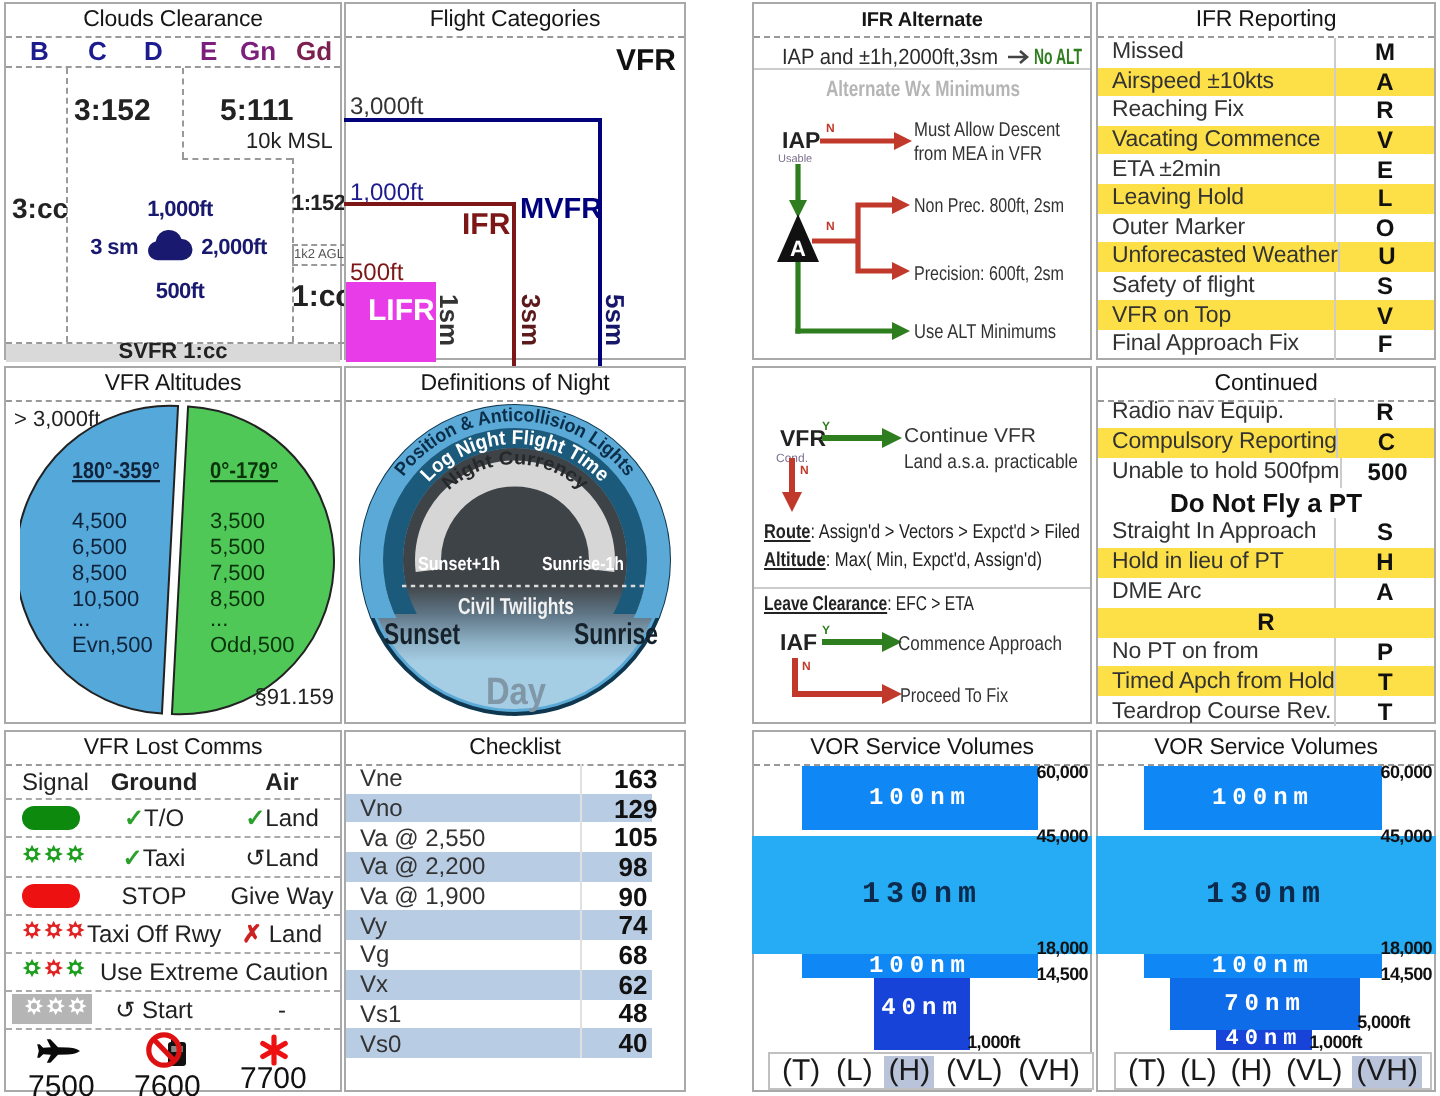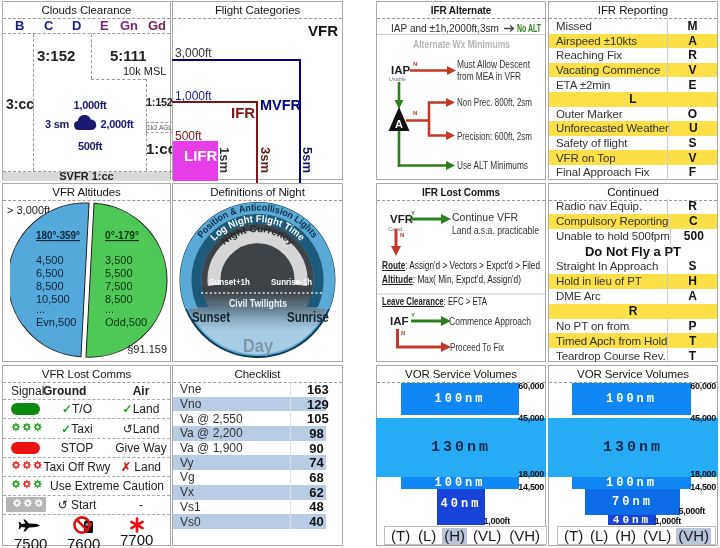--- a/index.html
+++ b/index.html
@@ -125,20 +125,21 @@
       </div>
     <div class="rrow yl">
         <div class="l">Vacating Commence</div>
         <div class="r">V</div>
       </div>
     <div class="rrow">
         <div class="l">ETA ±2min</div>
         <div class="r">E</div>
       </div>
     <div class="rrow yl">
+        <div class="l">Leaving Hold</div>
         <div class="r">L</div>
       </div>
     <div class="rrow">
         <div class="l">Outer Marker</div>
         <div class="r">O</div>
       </div>
     <div class="rrow yl">
         <div class="l">Unforecasted Weather</div>
         <div class="r">U</div>
       </div>
@@ -227,21 +228,20 @@
     <text x="95" y="86" font-size="9.5" font-weight="bold" fill="#fff" textLength="41" lengthAdjust="spacingAndGlyphs">Sunrise-1h</text>
     <line x1="25" y1="94" x2="146" y2="94" stroke="#dcdcdc" stroke-width="1.3" stroke-dasharray="2.2 2.2"></line>
     <text x="53" y="108" font-size="11.5" font-weight="bold" fill="#f2f2f2" textLength="58" lengthAdjust="spacingAndGlyphs">Civil Twilights</text>
     <text x="16" y="123" font-size="15" font-weight="bold" fill="#16222b" textLength="38" lengthAdjust="spacingAndGlyphs">Sunset</text>
     <text x="111" y="123" font-size="15" font-weight="bold" fill="#16222b" textLength="42" lengthAdjust="spacingAndGlyphs">Sunrise</text>
     <text x="67" y="153" font-size="19" font-weight="bold" fill="#7f97a6" textLength="30" lengthAdjust="spacingAndGlyphs">Day</text>
   </svg>
 </div>
 
 <div class="p" id="p7" style="left:376px;top:183px;width:170px;height:179px;">
-  <div class="t tb">IFR Lost Comms</div>
   <svg class="abs" style="left:0;top:17px;" width="168" height="160" viewBox="0 0 168 160">
     <text x="13" y="22" font-size="11.5" fill="#222" font-weight="bold">VFR</text>
     <text x="11" y="30" font-size="6" fill="#7c6f8f">Cond.</text>
     <text x="34" y="14" font-size="6" fill="#2e7d1e" font-weight="bold">Y</text>
     <line x1="34" y1="18" x2="64" y2="18" stroke="#2e7d1e" stroke-width="3"></line>
     <path d="M64 13 L74 18 L64 23 z" fill="#2e7d1e"></path>
     <text x="75" y="20" font-size="10" fill="#333" textLength="66" lengthAdjust="spacingAndGlyphs">Continue VFR</text>
     <text x="75" y="33" font-size="10" fill="#333" textLength="87" lengthAdjust="spacingAndGlyphs">Land a.s.a. practicable</text>
     <text x="23" y="36" font-size="6" fill="#c0392b" font-weight="bold">N</text>
     <line x1="19" y1="28" x2="19" y2="46" stroke="#c0392b" stroke-width="3"></line>
@@ -318,21 +318,21 @@
   <style>
     .vrow{position:absolute;left:0;width:167px;height:19px;border-bottom:1px dashed #aaa;font-size:12px;color:#222;}
     .sig{position:absolute;left:8px;top:3px;}
     .gcol{position:absolute;left:40px;width:68px;top:3px;text-align:center;}
     .acol{position:absolute;left:110px;width:56px;top:3px;text-align:center;}
     .ck{color:#2ca02c;font-weight:bold;}
     .rx{color:#cc2222;font-weight:bold;}
   </style>
   <div class="vrow" style="top:16px;height:17px;">
     <span style="position:absolute;left:8px;top:2px;">Signal</span>
-    <span style="position:absolute;left:40px;width:68px;top:2px;text-align:left;font-weight:bold;">Ground</span>
+    <span style="position:absolute;left:40px;width:68px;top:2px;text-align:center;font-weight:bold;">Ground</span>
     <span style="position:absolute;left:110px;width:56px;top:2px;text-align:center;font-weight:bold;">Air</span>
   </div>
   <div class="vrow" style="top:33px;">
     <div style="position:absolute;left:8px;top:4px;width:29px;height:12px;border-radius:6px;background:#0d8a0d;"></div>
     <span class="gcol"><span class="ck">✓</span>T/O</span>
       <span class="acol"><span class="ck">✓</span>Land</span>
   </div>
   <div class="vrow" style="top:53px;">
     <svg class="sig" width="34" height="12" viewBox="0 0 40.8 14.4">
         <use href="#gear" fill="#1e9e1e"></use>

